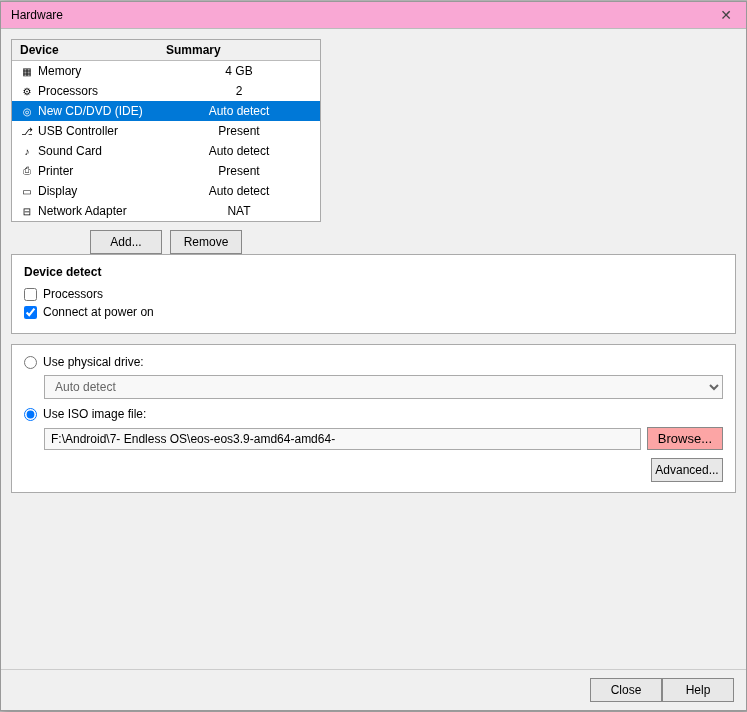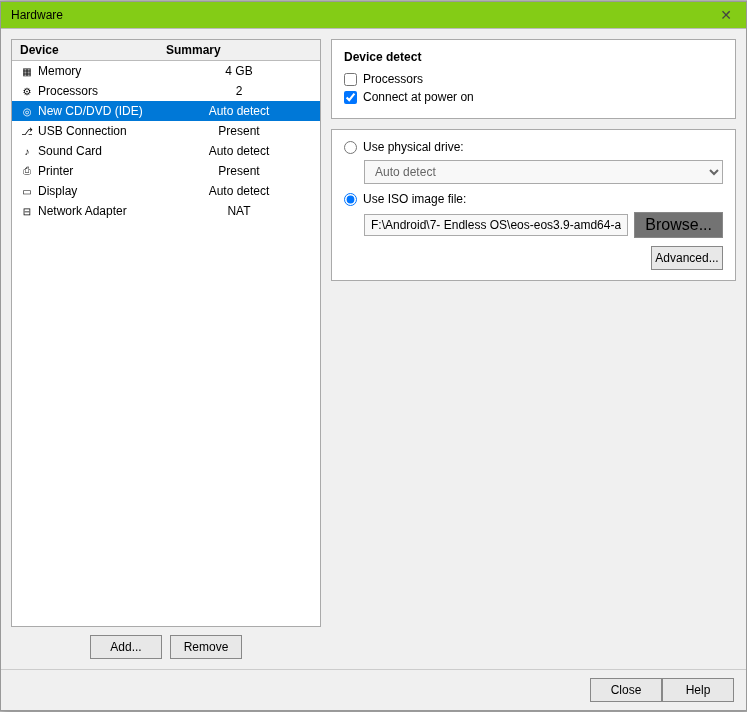--- a/index.html
+++ b/index.html
@@ -12,21 +12,21 @@
       justify-content: center;
       min-height: 100vh;
     }
     .window {
       width: 747px;
       background: #f0f0f0;
       border: 1px solid #999;
       box-shadow: 2px 2px 8px rgba(0,0,0,0.3);
     }
     .title-bar {
-      background: #84cc16;
+      background: #f9a8d4;
       border-bottom: 1px solid #bbb;
       padding: 6px 10px;
       display: flex;
       align-items: center;
       justify-content: space-between;
       gap: 48px;
     }
     .title-bar-title {
       font-size: 12px;
       font-weight: normal;
@@ -37,22 +37,23 @@
       border: none;
       cursor: pointer;
       font-size: 14px;
       color: #444;
       padding: 0 4px;
       line-height: 1;
     }
     .content {
       display: flex;
       padding: 10px;
-      gap: 10px;
+      gap: 0;
       min-height: 640px;
+      flex-direction: column;
     }
     .left-panel {
       width: 310px;
       flex-shrink: 0;
       display: flex;
       flex-direction: column;
     }
     .device-list {
       border: 1px solid #aaa;
       background: #fff;
@@ -166,24 +167,24 @@
       flex: 1;
       padding: 3px 6px;
       border: 1px solid #aaa;
       background: #f8f8f8;
       font-size: 12px;
       font-family: inherit;
     }
     .browse-btn {
       min-width: 64px;
       padding: 3px 10px;
-      background: #737373;
+      background: #fca5a5;
       border: 1px solid #888;
       cursor: pointer;
-      font-size: 16px;
+      font-size: 13px;
       font-family: inherit;
     }
     .advanced-row {
       display: flex;
       justify-content: flex-end;
       margin-top: 8px;
     }
     .spacer { flex: 1; }
     .footer {
       display: flex;
@@ -229,21 +230,21 @@
             <div class="device-row selected">
               <div class="col-device">
                 <span class="device-icon">◎</span>
                 <span>New CD/DVD (IDE)</span>
               </div>
               <div class="col-summary">Auto detect</div>
             </div>
             <div class="device-row">
               <div class="col-device">
                 <span class="device-icon">⎇</span>
-                <span>USB Connection</span>
+                <span>USB Controller</span>
               </div>
               <div class="col-summary">Present</div>
             </div>
             <div class="device-row">
               <div class="col-device">
                 <span class="device-icon">♪</span>
                 <span>Sound Card</span>
               </div>
               <div class="col-summary">Auto detect</div>
             </div>

